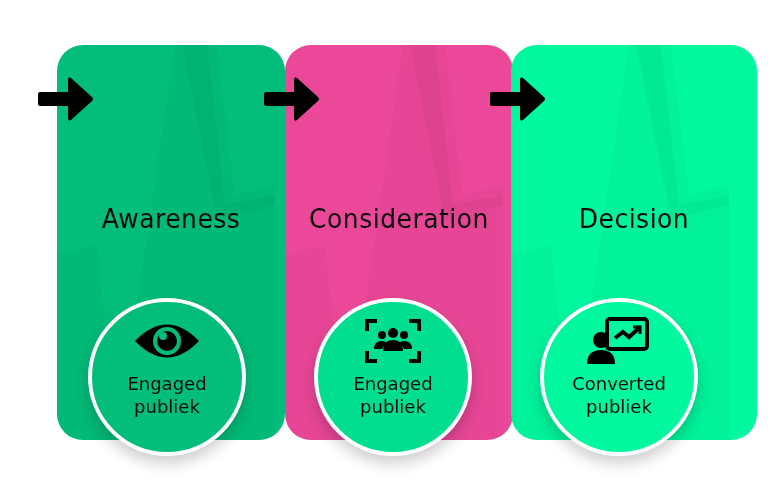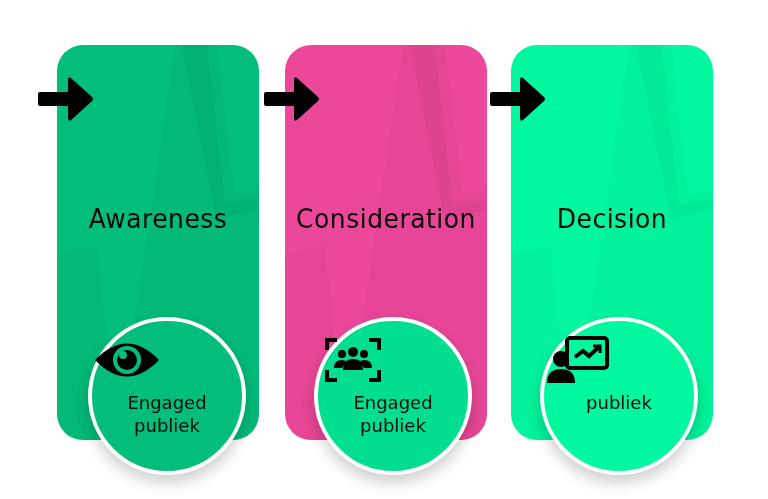--- a/index.html
+++ b/index.html
@@ -1,40 +1,40 @@
 <!DOCTYPE html>
 <html><head>
 <meta charset="utf-8">
 <style>
   html, body { margin: 0; padding: 0; }
   body {
     width: 768px; height: 499px; background: #ffffff; position: relative; overflow: hidden;
     font-family: "DejaVu Sans", sans-serif;
   }
   .card {
-    position: absolute; top: 45px; width: 202px; height: 395px;
+    position: absolute; top: 45px; width: 228px; height: 395px;
     border-radius: 26px; overflow: hidden; text-decoration: underline;
   }
   .card .tex {
     position: absolute; inset: 0; pointer-events: none;
   }
   .card-title {
     position: absolute; top: 160px; left: 0; right: 0; text-align: center;
     font-size: 25px; color: #0b0b0b; letter-spacing: 0.5px;
     font-family: "DejaVu Sans", sans-serif; font-weight: normal;
     transform: scaleY(1.05);
   }
   .arrow {
     position: absolute; top: 76px; width: 56px; height: 46px; z-index: 3;
   }
   .circle {
     position: absolute; width: 150px; height: 150px; border-radius: 50%;
-    border: 4px solid #ffffff; top: 317px; z-index: 4;
+    border: 4px solid #ffffff; top: 298px; z-index: 4;
     box-shadow: 0 8px 14px rgba(0,0,0,0.18);
-    display: flex; flex-direction: column; 
+    display: flex; flex-direction: column; align-items: center;
   }
   .circle .icon { margin-top: 14px; width: 70px; height: 50px; display:flex; justify-content:center; align-items:center; }
   .circle .label {
     margin-top: 6px; text-align: center; font-size: 18px; line-height: 23px; color: #0b0b0b;
     font-family: "DejaVu Sans", sans-serif;
   }
 </style>
 </head>
 <body>
 
@@ -47,21 +47,21 @@
 </div>
 
 <div class="card" style="left:285px;background:#ec4899;">
   <svg class="tex" width="218" height="395">
     <path d="M118 0 L160 0 L178 150 L218 140 L218 395 L0 395 L0 210 L40 200 L60 395 Z" fill="rgba(0,0,0,0.025)"></path>
     <path d="M125 0 L150 0 L168 160 L218 150 L218 160 L160 175 Z" fill="rgba(0,0,0,0.03)"></path>
   </svg>
   <div class="card-title">Consideration</div>
 </div>
 
-<div class="card" style="left:511px;background:#02f89f;">
+<div class="card" style="left:511px;background:#02f89f;padding-left:18px;">
   <svg class="tex" width="218" height="395">
     <path d="M118 0 L160 0 L178 150 L218 140 L218 395 L0 395 L0 210 L40 200 L60 395 Z" fill="rgba(0,0,0,0.025)"></path>
     <path d="M125 0 L150 0 L168 160 L218 150 L218 160 L160 175 Z" fill="rgba(0,0,0,0.03)"></path>
   </svg>
   <div class="card-title">Decision</div>
 </div>
 
 <svg class="arrow" style="left:38px;" viewBox="0 0 56 46">
   <path d="M2 16 L30 16 L30 4 Q30 0 33 2 L54 21 Q56 23 54 25 L33 44 Q30 46 30 42 L30 30 L2 30 Q0 30 0 28 L0 18 Q0 16 2 16 Z" fill="#000"></path>
 </svg>
@@ -114,15 +114,16 @@
   <div class="icon">
     <svg width="64" height="50" viewBox="0 0 64 50">
       <rect x="20" y="3" width="40" height="30" rx="3" fill="none" stroke="#000" stroke-width="4"></rect>
       <path d="M28 22 L36 16 L42 21 L52 12" fill="none" stroke="#000" stroke-width="4"></path>
       <path d="M46 11 L53 11 L53 18" fill="none" stroke="#000" stroke-width="3"></path>
       <circle cx="14" cy="24" r="8" fill="#000"></circle>
       <path d="M0 48 Q0 34 14 34 Q28 34 28 48 Z" fill="#000"></path>
     </svg>
   </div>
   <div class="label">
+    <div>Converted</div>
     <div>publiek</div>
   </div>
 </div>
 
 </body></html>

